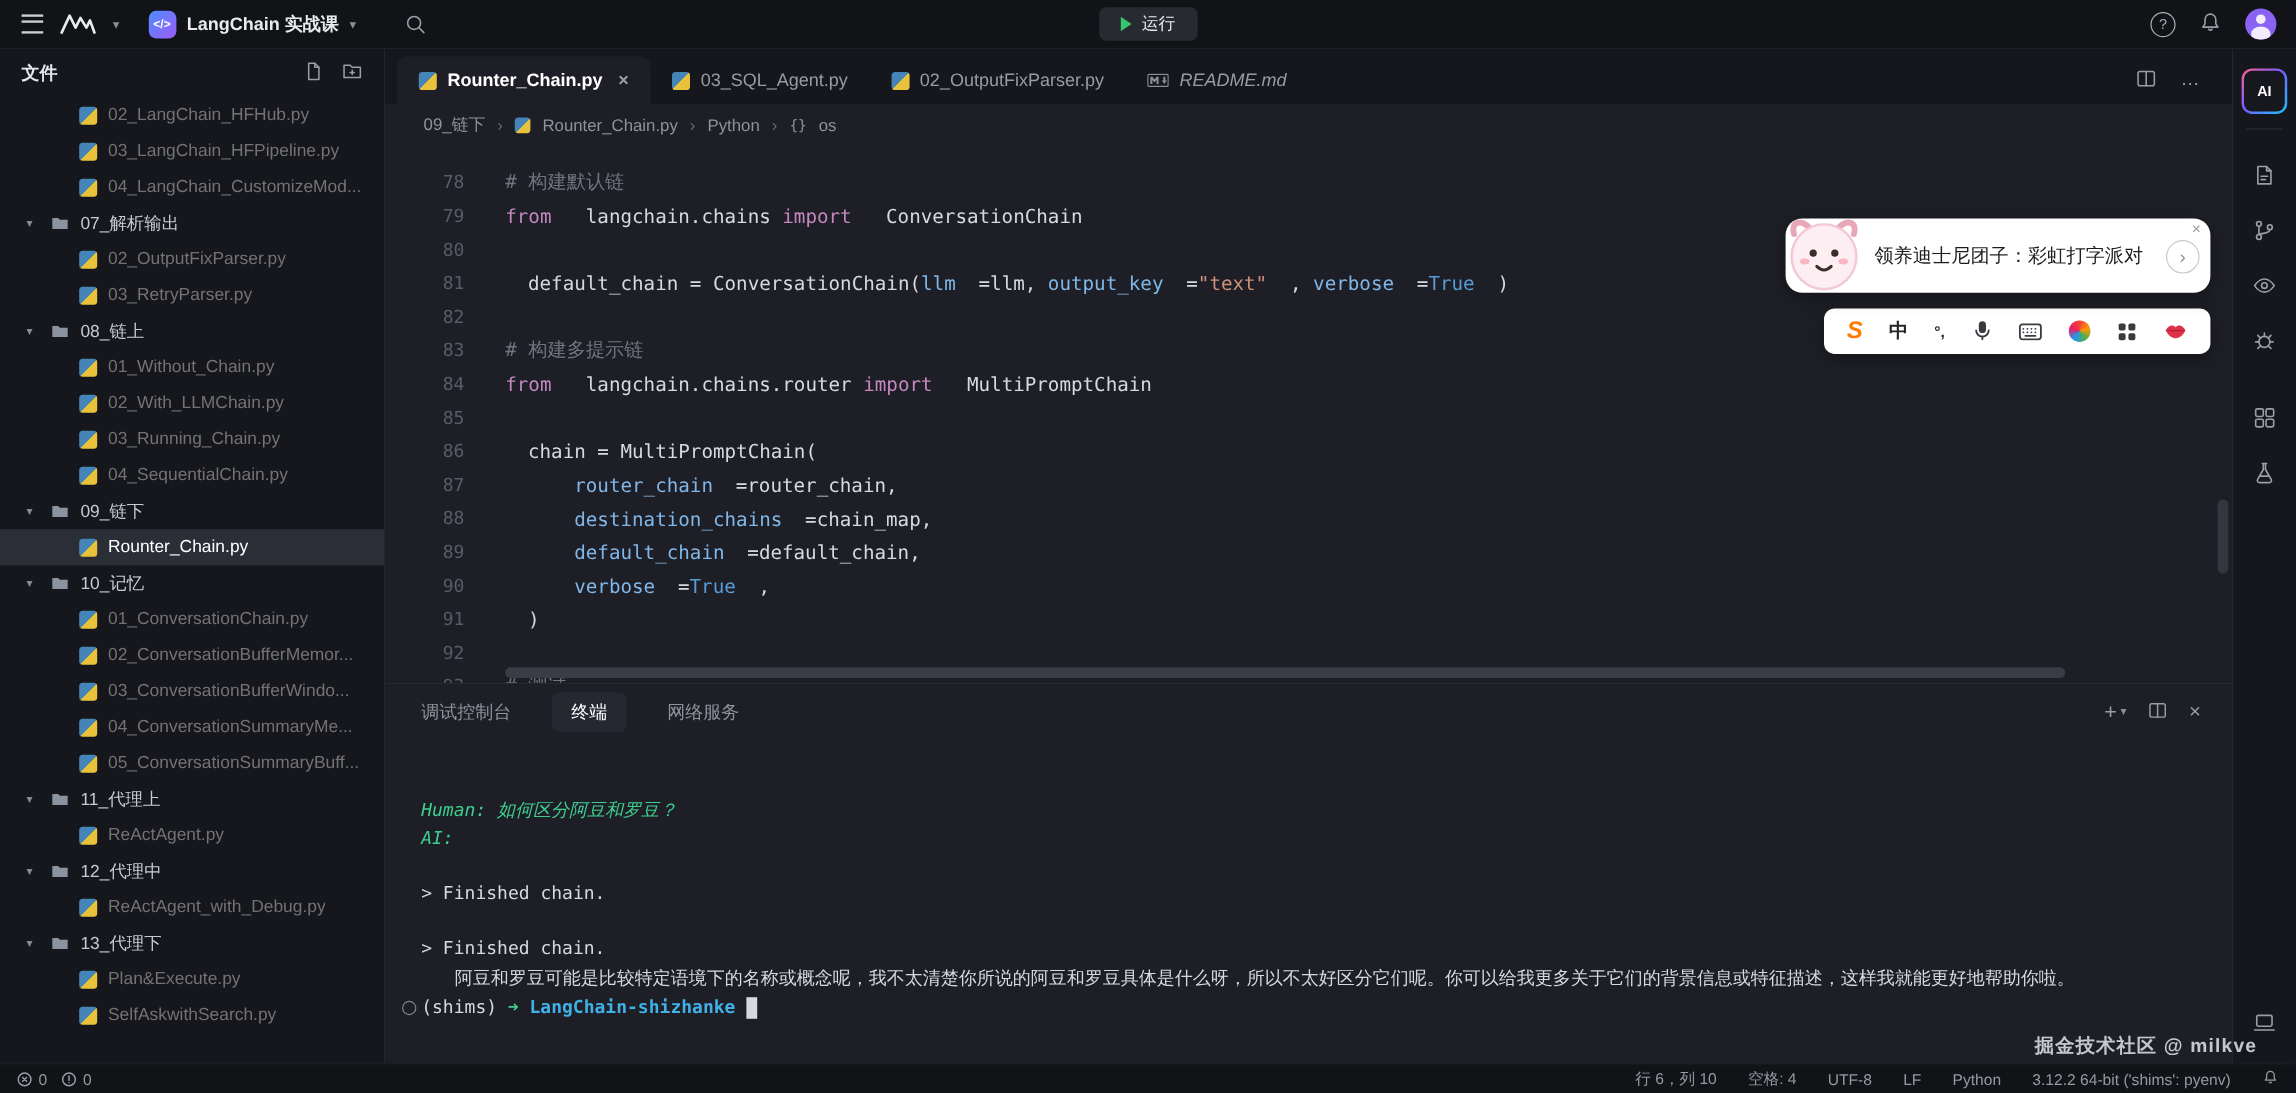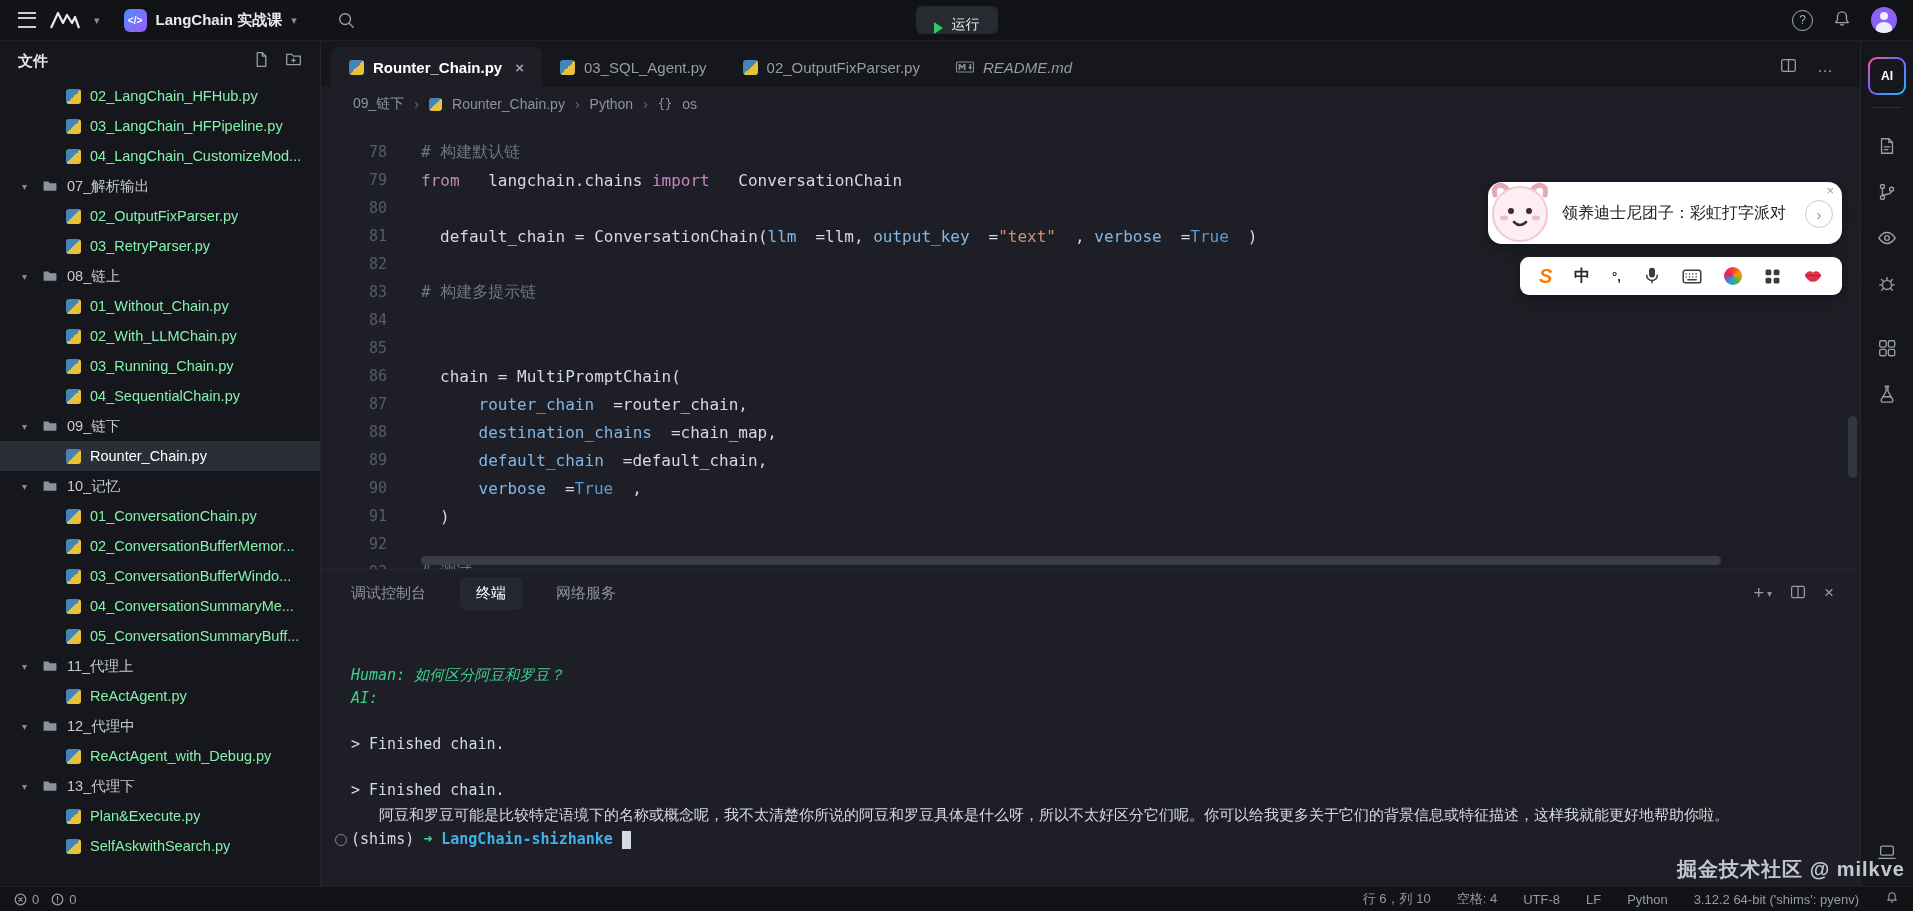--- a/index.html
+++ b/index.html
@@ -15,40 +15,40 @@
   .titlebar{height:40px;background:#121317;display:flex;align-items:center;position:relative;flex:none;border-bottom:1px solid #1e2026;}
   .tb-left{display:flex;align-items:center;gap:14px;padding-left:18px;}
   .hamburger{width:18px;height:12px;display:inline-block;border-top:2px solid #c9ccd3;border-bottom:2px solid #c9ccd3;position:relative;cursor:pointer;}
   .hamburger::after{content:"";position:absolute;left:0;right:0;top:3px;height:2px;background:#c9ccd3;}
   .logo svg{display:block;}
   .chev{color:#8a8e97;font-size:11px;}
   .project-btn{display:flex;align-items:center;gap:9px;cursor:pointer;margin-left:10px;}
   .proj-badge{width:23px;height:23px;border-radius:6px;background:linear-gradient(135deg,#4f8cff,#9b5cf6);color:#fff;font-size:10px;display:flex;align-items:center;justify-content:center;font-weight:bold;}
   .project-name{color:#e8eaef;font-size:15px;font-weight:600;}
   .tb-search{margin-left:26px;cursor:pointer;display:flex;}
-  .run-btn{position:absolute;left:50%;top:6px;transform:translateX(-50%);height:28px;padding:0 18px;border-radius:6px;background:#282a31;display:flex;align-items:flex-end;gap:9px;cursor:pointer;}
+  .run-btn{position:absolute;left:50%;top:6px;transform:translateX(-50%);height:28px;padding:0 18px;border-radius:6px;background:#282a31;display:flex;align-items:center;gap:9px;cursor:pointer;}
   .play-tri{width:0;height:0;border-left:9px solid #35c76b;border-top:6px solid transparent;border-bottom:6px solid transparent;}
   .run-label{color:#e8eaef;font-size:14px;}
   .tb-right{margin-left:auto;display:flex;align-items:center;gap:20px;padding-right:16px;}
   .help-circle{width:19px;height:19px;border:1.5px solid #aab0ba;border-radius:50%;color:#aab0ba;font-size:12px;display:flex;align-items:center;justify-content:center;cursor:pointer;}
   .avatar{width:26px;height:26px;border-radius:50%;background:#8a63f5;position:relative;overflow:hidden;cursor:pointer;}
   .avatar::before{content:"";position:absolute;left:9px;top:5px;width:8px;height:8px;border-radius:50%;background:#f2ecff;}
   .avatar::after{content:"";position:absolute;left:5px;top:15px;width:16px;height:12px;border-radius:50% 50% 0 0;background:#f2ecff;}
 
   
   .main{flex:1;display:flex;min-height:0;}
 
   
   .sidebar{width:320px;flex:none;background:#16171c;border-right:1px solid #24262e;display:flex;flex-direction:column;overflow:hidden;}
   .sb-header{height:40px;flex:none;display:flex;align-items:center;padding:0 18px;}
   .sb-title{color:#e6e8ed;font-size:15px;font-weight:600;}
   .sb-icons{margin-left:auto;display:flex;gap:15px;}
   .sb-icons svg{cursor:pointer;}
   .file-tree{flex:1;overflow:hidden;}
-  .tree-row{height:30px;display:flex;align-items:center;padding-left:66px;color:#86efac;font-size:14.5px;cursor:pointer;white-space:nowrap;}
+  .tree-row{height:30px;display:flex;align-items:center;padding-left:66px;color:#737373;font-size:14.5px;cursor:pointer;white-space:nowrap;}
   .tree-row.folder{padding-left:22px;color:#c6cad2;}
   .tree-row .chev{width:15px;font-size:10px;margin-right:5px;color:#868b94;}
   .tree-row .ico{margin-right:9px;display:flex;flex:none;}
   .ico.py{width:15px;height:15px;border-radius:3px;background:linear-gradient(135deg,#4584b6 50%,#e9c23c 50%);}
   .tree-row.selected{background:#2b2e37;color:#ffffff;}
   .tree-row .lbl{overflow:hidden;}
 
   
   .editor-col{flex:1;min-width:0;display:flex;flex-direction:column;background:#1e1f26;}
 
@@ -124,21 +124,21 @@
   .ab-ico.group2{margin-top:44px;}
   .ab-bottom{margin-top:auto;margin-bottom:24px;cursor:pointer;display:flex;}
 
   
   .statusbar{height:24px;flex:none;background:#121317;border-top:1px solid #1e2026;display:flex;align-items:center;padding:0 14px;font-size:13px;color:#9599a3;}
   .sb-left{display:flex;align-items:center;gap:12px;}
   .problem{display:flex;align-items:center;gap:5px;cursor:pointer;}
   .sb-right{margin-left:auto;display:flex;align-items:center;gap:26px;}
   .sb-item{cursor:pointer;white-space:nowrap;}
 
-  .watermark{position:absolute;right:8px;bottom:28px;font-size:20px;font-weight:600;color:rgba(226,229,236,.85);z-index:40;letter-spacing:1px;}
+  .watermark{position:absolute;right:32px;bottom:28px;font-size:16px;font-weight:600;color:rgba(226,229,236,.85);z-index:40;letter-spacing:1px;}
 
   svg.stroke{stroke:#9a9ea8;fill:none;stroke-width:1.5;stroke-linecap:round;stroke-linejoin:round;}
 </style>
 </head>
 <body>
 
 <div class="app">
 
   <div class="titlebar">
     <div class="tb-left">
@@ -410,20 +410,21 @@
             <div class="cl">
               <span class="ln">82</span>
               <span class="ct"></span>
             </div>
             <div class="cl">
               <span class="ln">83</span>
               <span class="ct"><span class="tok-c"># 构建多提示链</span></span>
             </div>
             <div class="cl">
               <span class="ln">84</span>
+              <span class="ct"><span class="tok-k">from</span><span class="tok-d"> langchain.chains.router </span><span class="tok-k">import</span><span class="tok-d"> MultiPromptChain</span></span>
             </div>
             <div class="cl">
               <span class="ln">85</span>
               <span class="ct"></span>
             </div>
             <div class="cl">
               <span class="ln">86</span>
               <span class="ct"><span class="tok-d">chain = MultiPromptChain(</span></span>
             </div>
             <div class="cl">

